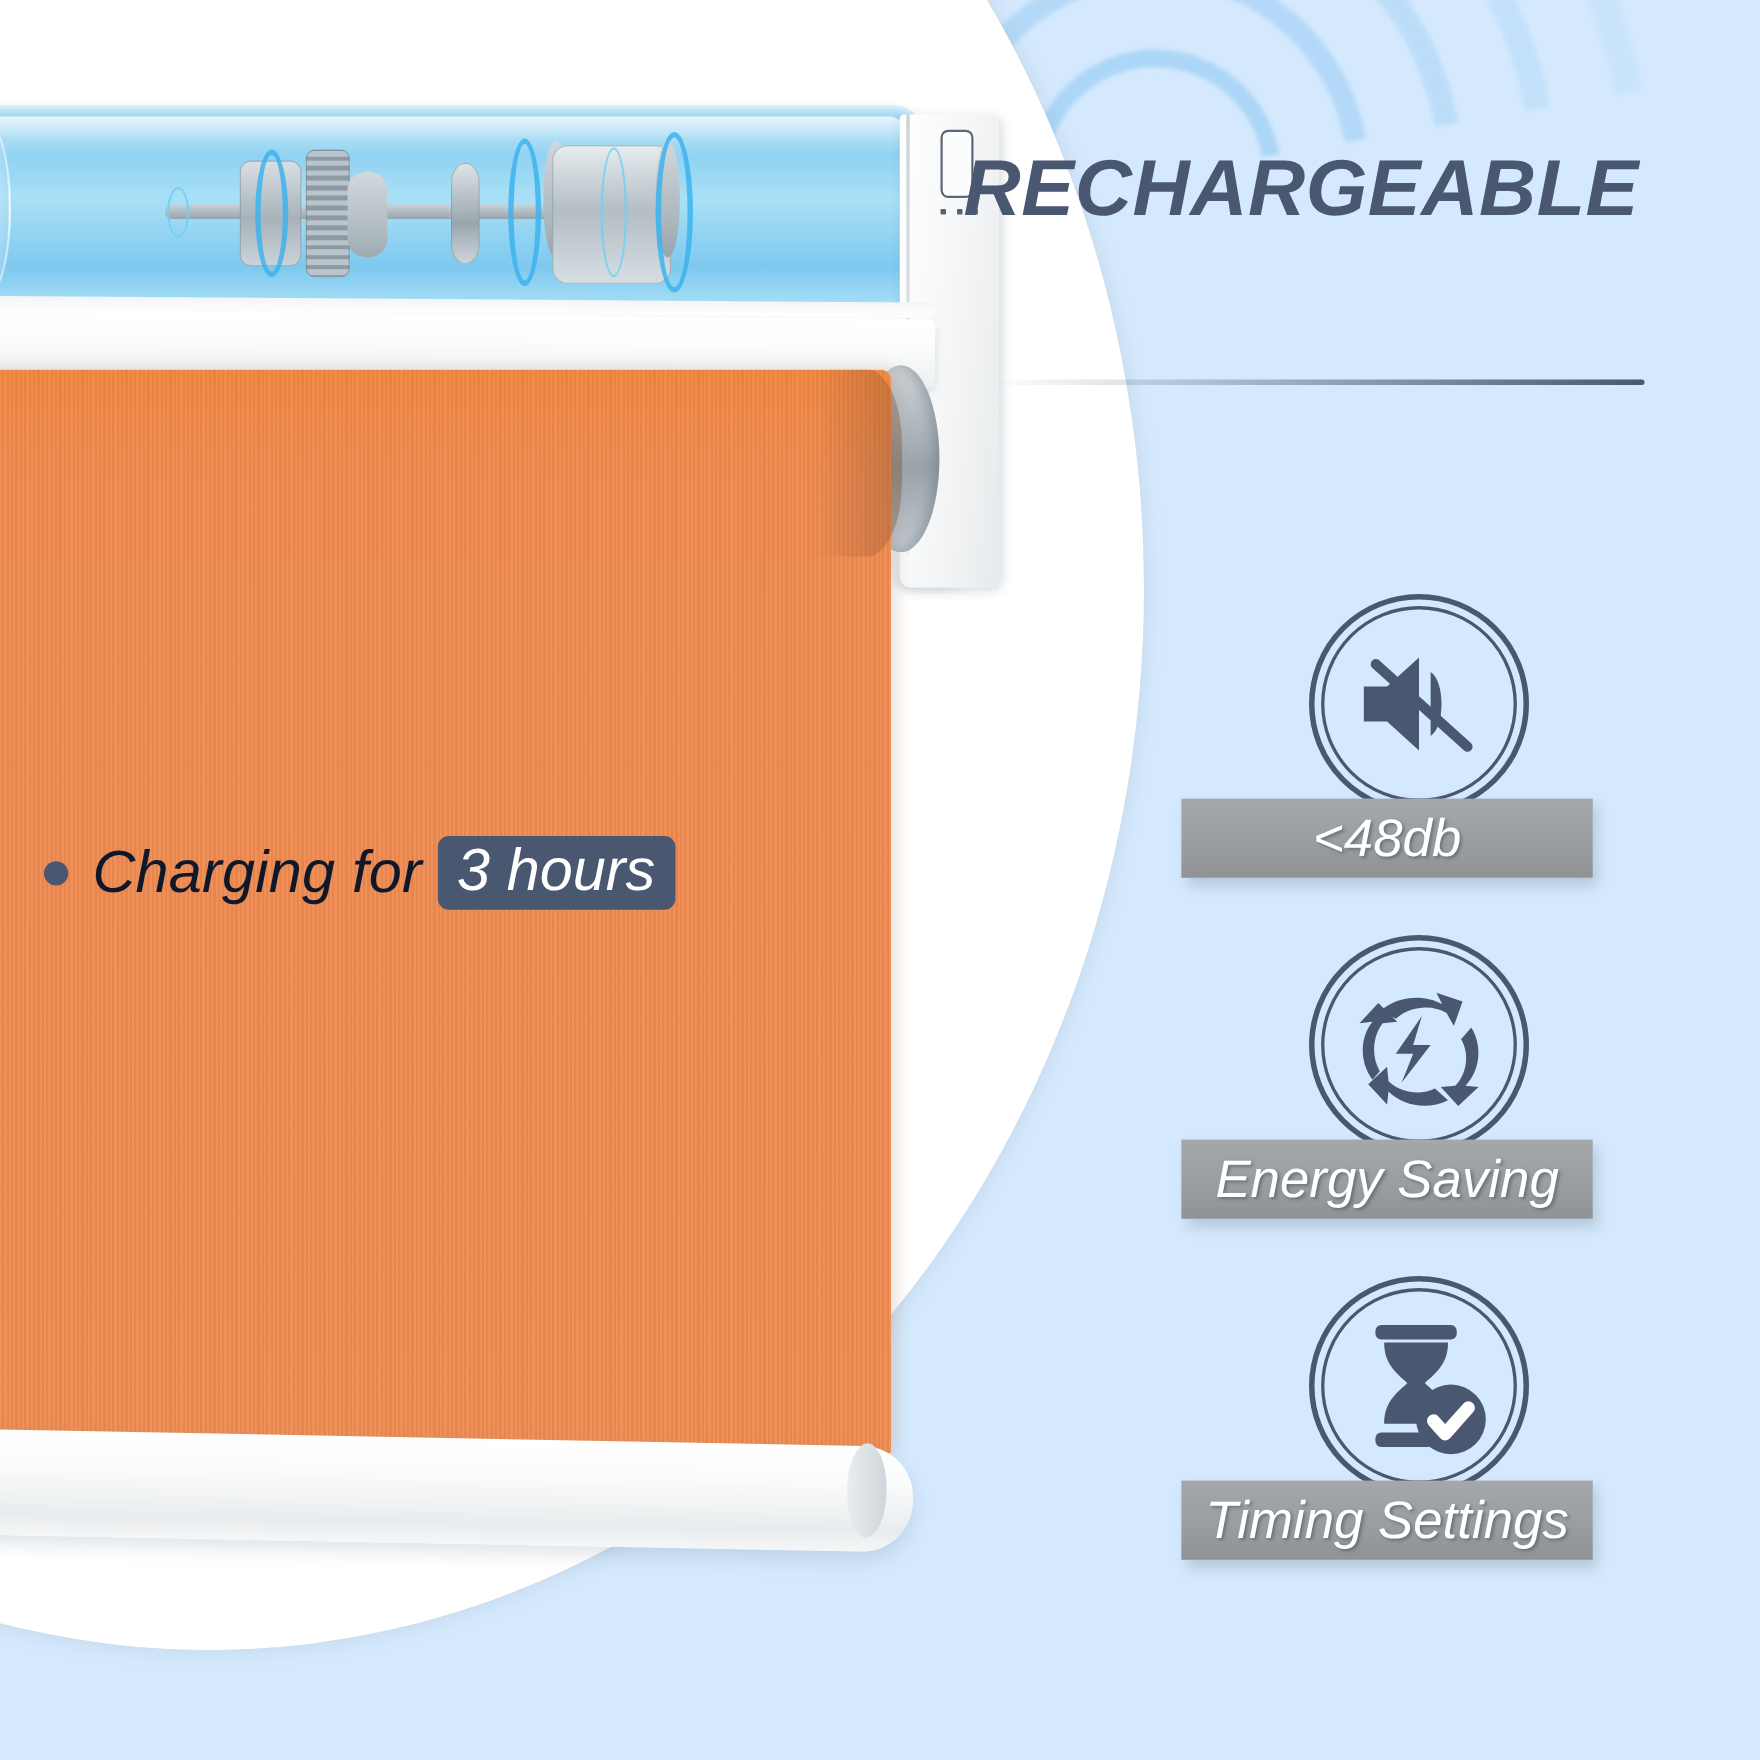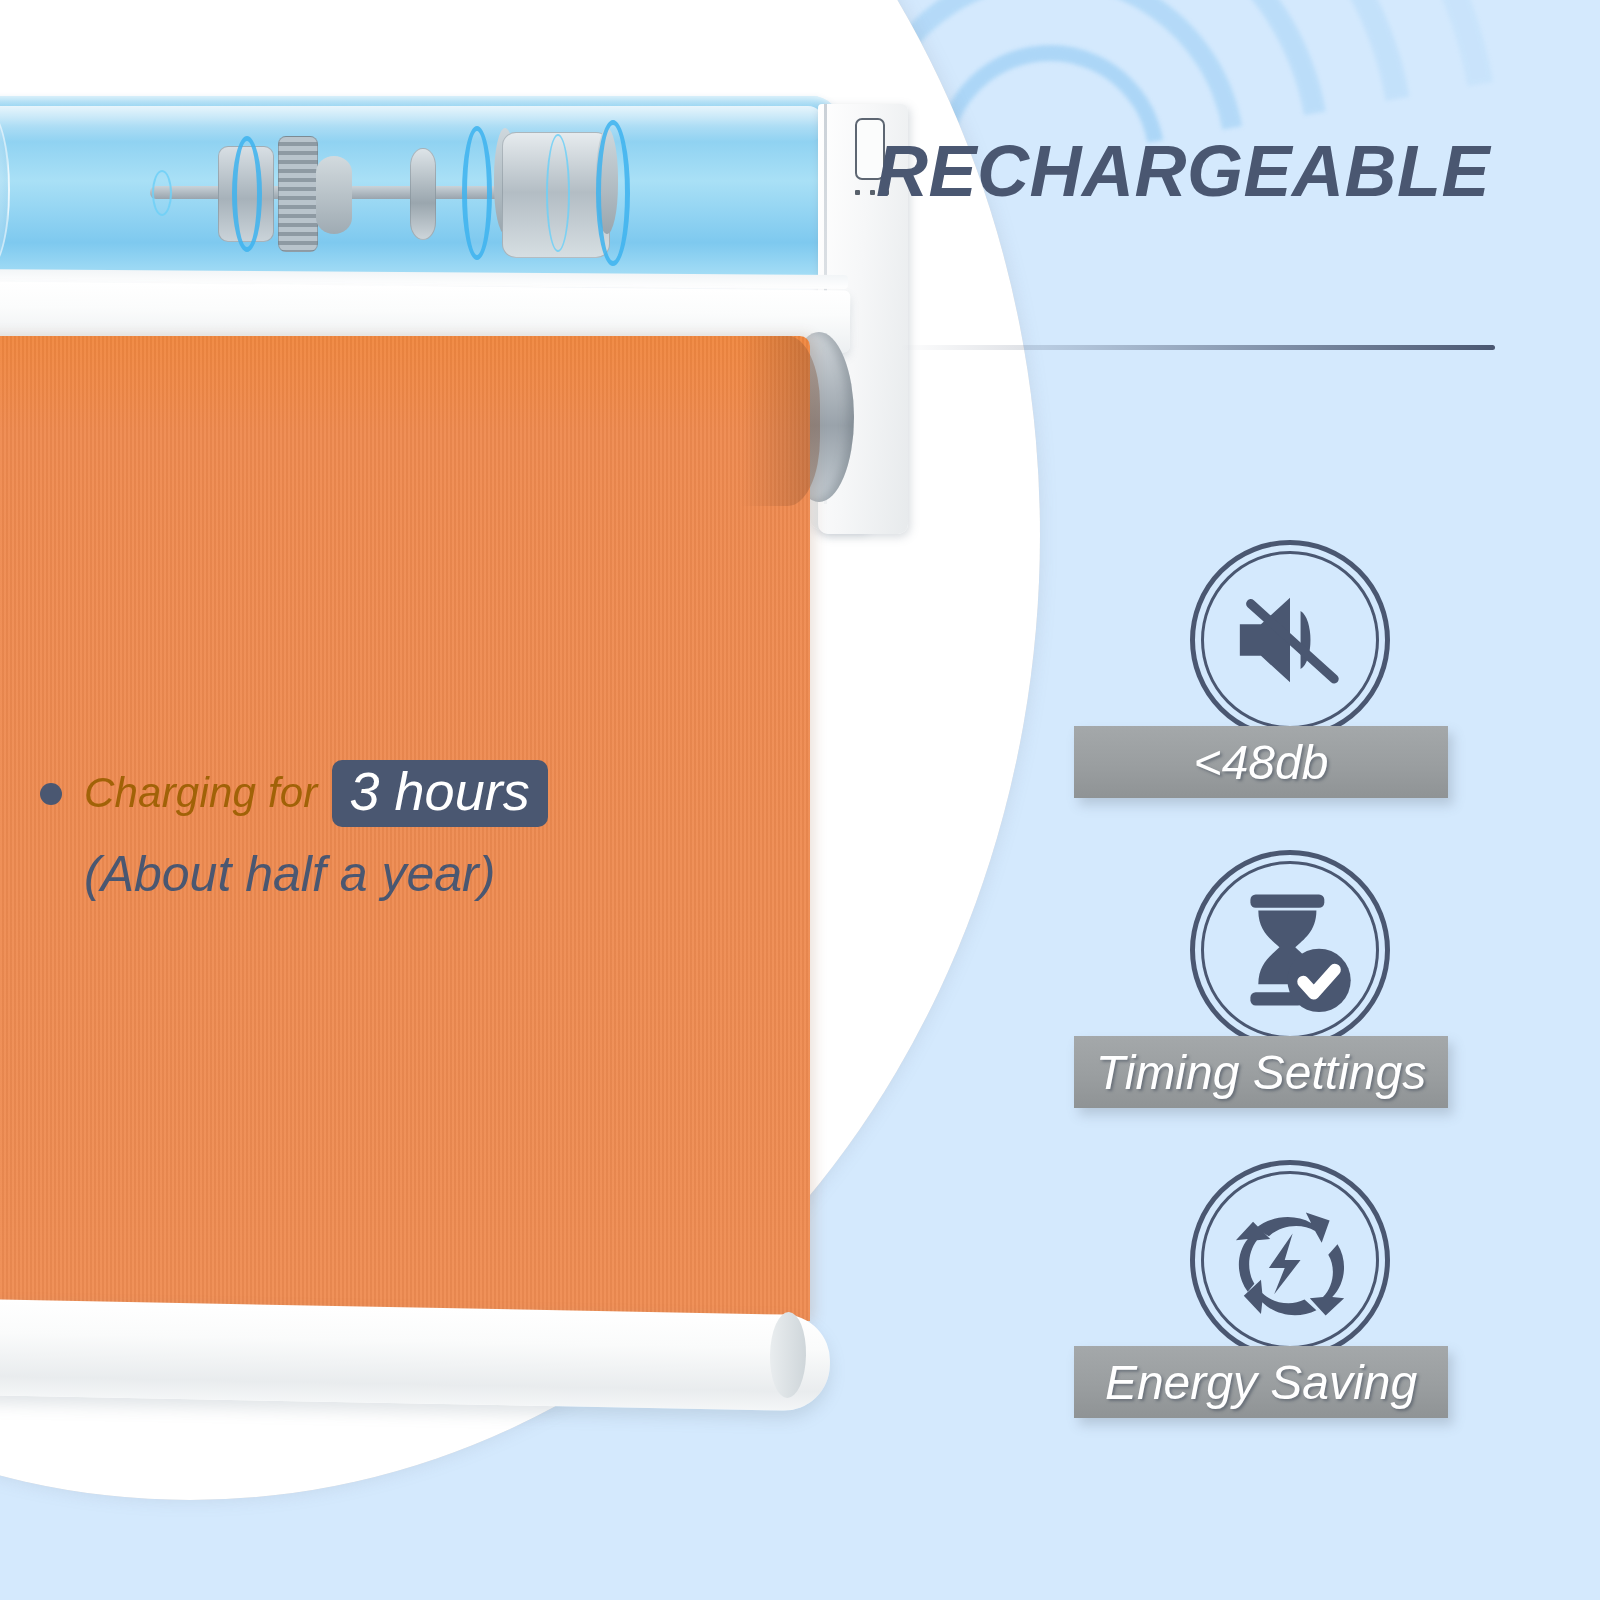--- a/index.html
+++ b/index.html
@@ -201,21 +201,21 @@
   }
 
   
   .bullets{ position:absolute; left:40px; top:760px; width:680px; }
   .bullet-row{ display:flex; align-items:center; margin-bottom:46px; }
   .dot{
     width:22px; height:22px; border-radius:50%;
     background:#4a5771; flex:0 0 auto; margin-right:22px;
   }
   .b-text{
-    font-size:42px; font-style:italic; color:#a16207;
+    font-size:54px; font-style:italic; color:#0f172a;
     letter-spacing:.2px; white-space:nowrap; line-height:1.05;
   }
   .chip{
     display:inline-block;
     background:#4a5771; color:#ffffff;
     font-style:italic; font-size:54px;
     padding:4px 18px 8px 18px;
     border-radius:10px;
     margin-left:14px;
     line-height:1.02;
@@ -325,21 +325,20 @@
   <div class="fabric-roll-shadow"></div>
   <div class="bottom-rail"></div>
   <div class="bottom-rail-cap"></div>
 
   <div class="bullets">
     <div class="bullet-row">
       <span class="dot"></span>
       <span class="b-text">Charging for</span>
       <span class="chip">3 hours</span>
     </div>
-    <div class="sub-note">(About half a year)</div>
   </div>
 
   <div class="title">
     <div>RECHARGEABLE</div>
   </div>
   <div class="divider"></div>
 
   <div class="features">
 
     <div class="feature">
@@ -349,20 +348,39 @@
         <div class="glyph">
           <svg viewBox="0 0 100 100" aria-hidden="true">
             <path d="M12 38h16L50 18v64L28 62H12z"></path>
             <path d="M58 28c10 6 10 38 0 44z"></path>
             <rect x="6" y="46" width="92" height="7" rx="3.5" transform="rotate(42 50 50)"></rect>
           </svg>
         </div>
       </div>
       <div class="banner">
         <span>&lt;48db</span>
+      </div>
+    </div>
+
+    <div class="feature">
+      <div class="badge">
+        <div class="ring-out"></div>
+        <div class="ring-in"></div>
+        <div class="glyph">
+          <svg viewBox="0 0 100 100" aria-hidden="true">
+            <path d="M24 26c12-10 30-11 42-4l-4-8 18 6-6 17-5-9c-10-6-25-5-35 4z"></path>
+            <path d="M86 38c8 13 6 30-4 40l9 1-14 13-12-13 10-1c8-8 10-22 4-32z"></path>
+            <path d="M70 88c-14 7-31 4-41-6l-1 9-13-14 13-12 1 10c8 8 22 10 32 5z"></path>
+            <path d="M18 74C9 62 9 45 18 34l-9 1 13-14 13 13-10 1c-7 9-8 23-2 33z"></path>
+            <path d="M52 30L34 56h12l-8 20 20-26H46z"></path>
+          </svg>
+        </div>
+      </div>
+      <div class="banner">
+        <span>Energy Saving</span>
       </div>
     </div>
 
     <div class="feature">
       <div class="badge">
         <div class="ring-out"></div>
         <div class="ring-in"></div>
         <div class="glyph">
           <svg viewBox="0 0 100 100" aria-hidden="true">
             <rect x="20" y="8" width="56" height="10" rx="4"></rect>
@@ -371,33 +389,14 @@
             <circle cx="72" cy="73" r="24" fill="#4a5771"></circle>
             <path d="M60 74l8 9 16-18" stroke="#ffffff" stroke-width="9" fill="none" stroke-linecap="round" stroke-linejoin="round"></path>
           </svg>
         </div>
       </div>
       <div class="banner">
         <span>Timing Settings</span>
       </div>
     </div>
 
-    <div class="feature">
-      <div class="badge">
-        <div class="ring-out"></div>
-        <div class="ring-in"></div>
-        <div class="glyph">
-          <svg viewBox="0 0 100 100" aria-hidden="true">
-            <path d="M24 26c12-10 30-11 42-4l-4-8 18 6-6 17-5-9c-10-6-25-5-35 4z"></path>
-            <path d="M86 38c8 13 6 30-4 40l9 1-14 13-12-13 10-1c8-8 10-22 4-32z"></path>
-            <path d="M70 88c-14 7-31 4-41-6l-1 9-13-14 13-12 1 10c8 8 22 10 32 5z"></path>
-            <path d="M18 74C9 62 9 45 18 34l-9 1 13-14 13 13-10 1c-7 9-8 23-2 33z"></path>
-            <path d="M52 30L34 56h12l-8 20 20-26H46z"></path>
-          </svg>
-        </div>
-      </div>
-      <div class="banner">
-        <span>Energy Saving</span>
-      </div>
-    </div>
-
   </div>
 </div>
 
 </body></html>

